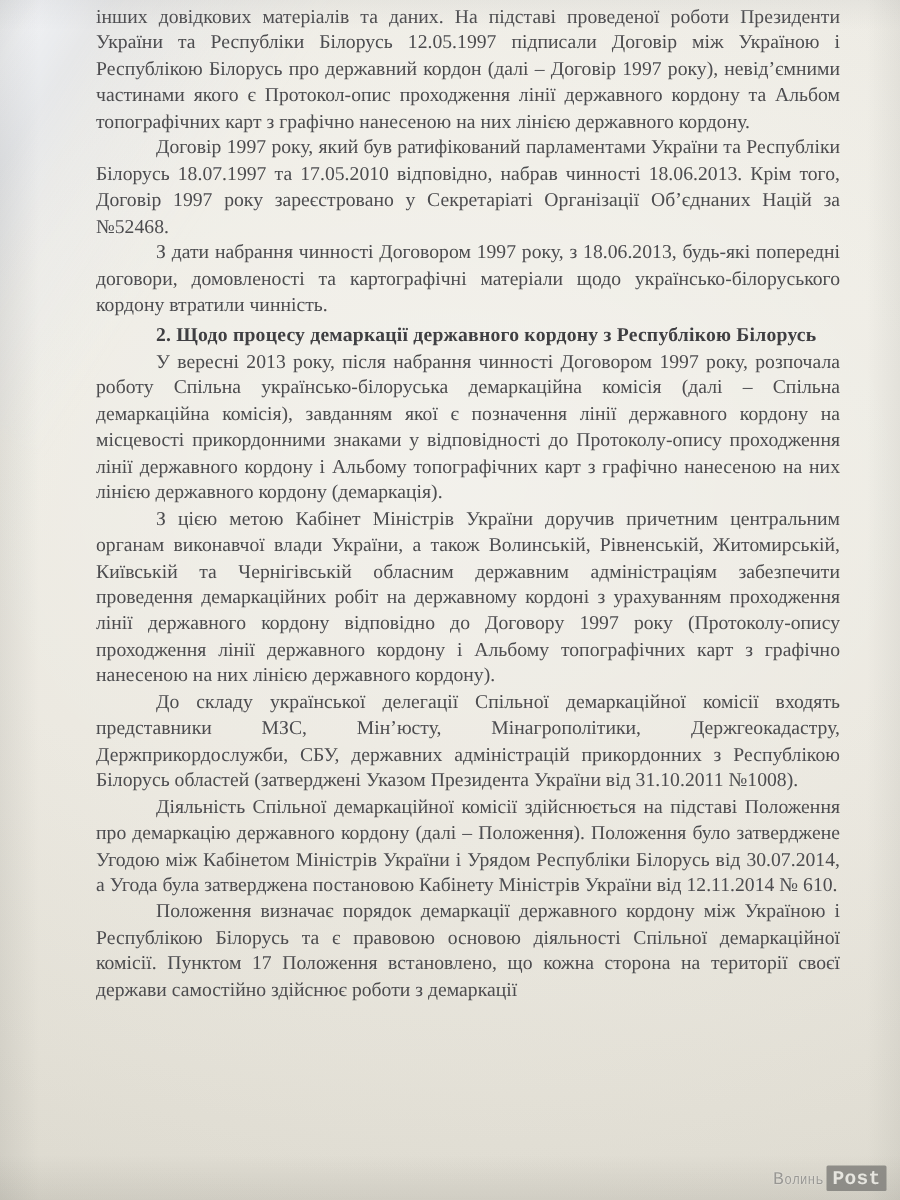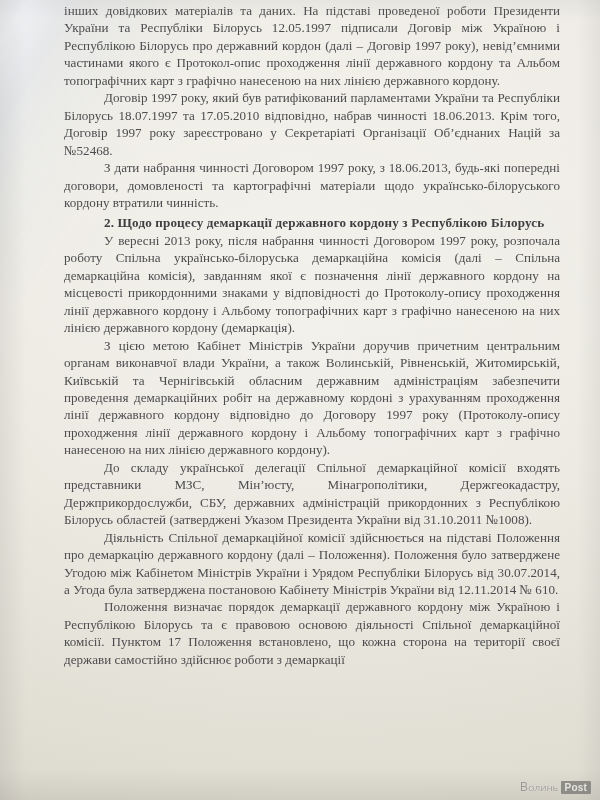--- a/index.html
+++ b/index.html
@@ -109,31 +109,31 @@
 
   
   #watermark {
     position: absolute;
     right: 9px;
     bottom: 6px;
     display: flex;
     align-items: center;
     gap: 2px;
     opacity: 0.85;
-    font-family: Liberation Sans, sans-serif;
+    font-family: Liberation Mono, monospace;
   }
   #watermark .wm-left {
     font-size: 12px;
     font-variant: small-caps;
     letter-spacing: 0.4px;
     color: #8e8d8a;
     text-shadow: 0 0 1px rgba(255,255,255,0.8);
   }
   #watermark .wm-right {
-    font-size: 10px;
+    font-size: 13px;
     font-weight: bold;
     color: #e9e8e3;
     background: #82817d;
     padding: 1px 4px 1px 4px;
     border-radius: 1px;
     letter-spacing: 0.2px;
   }
 </style>
 </head>
 <body>

